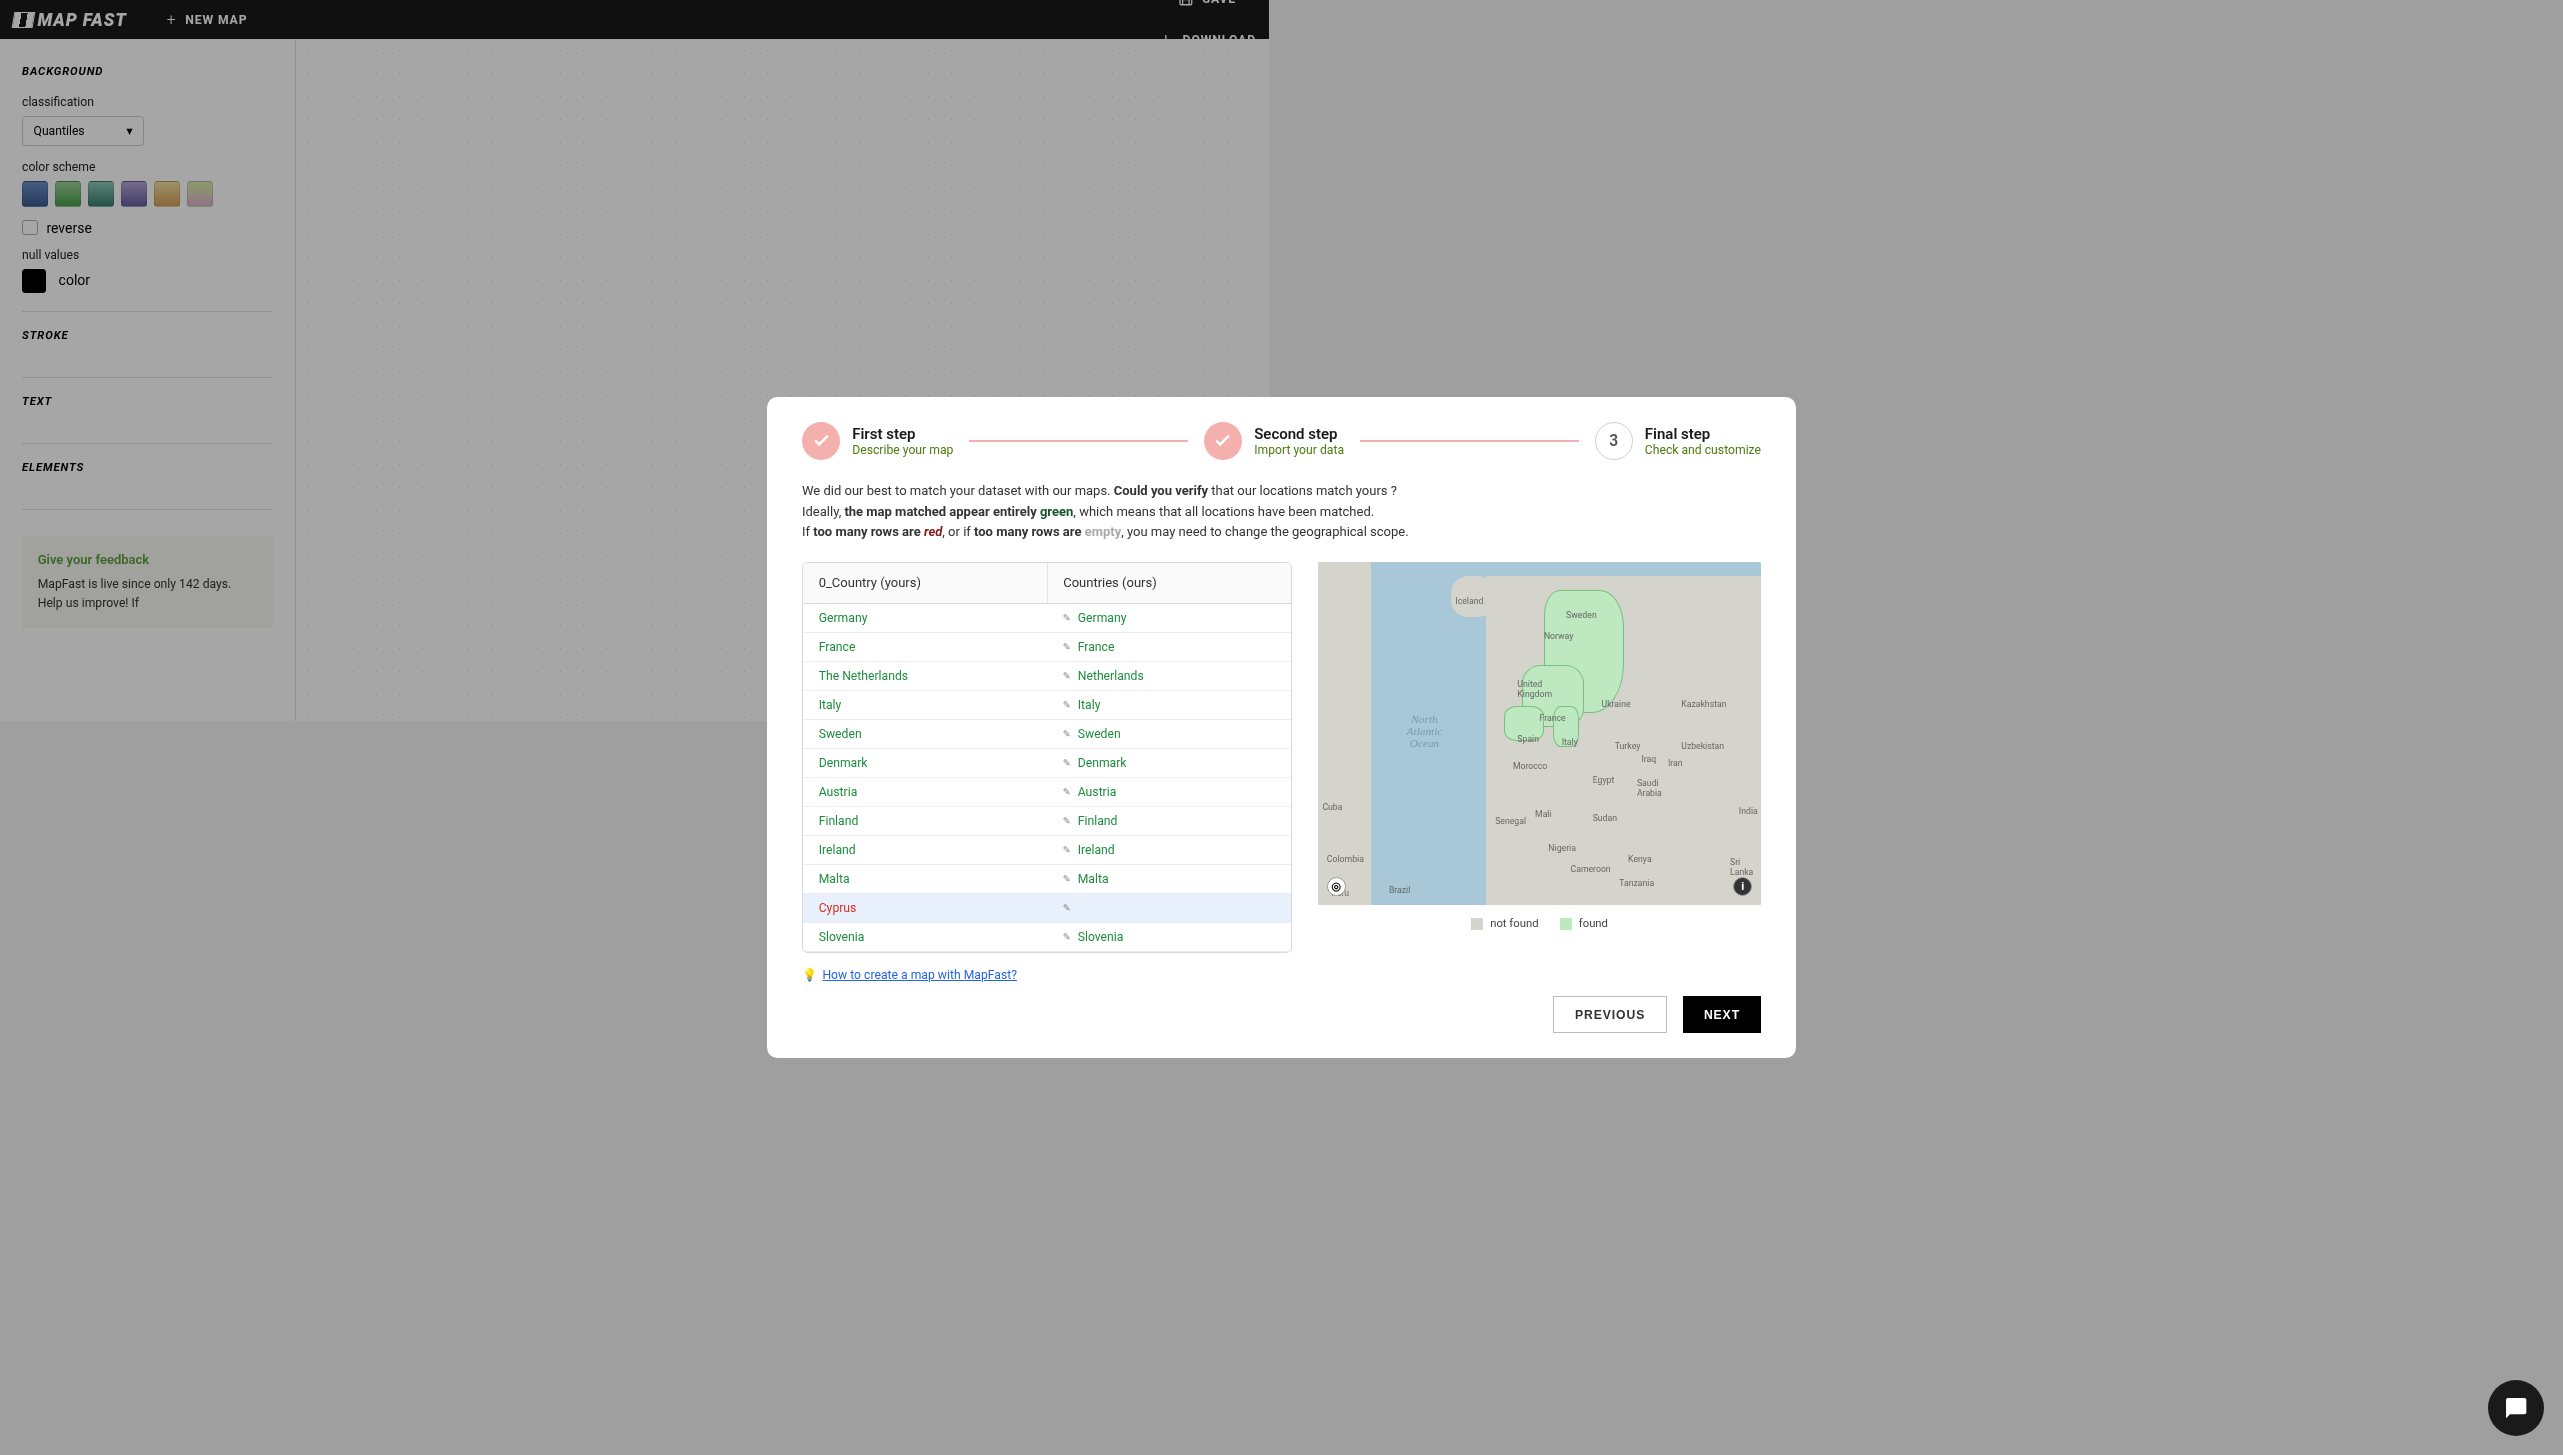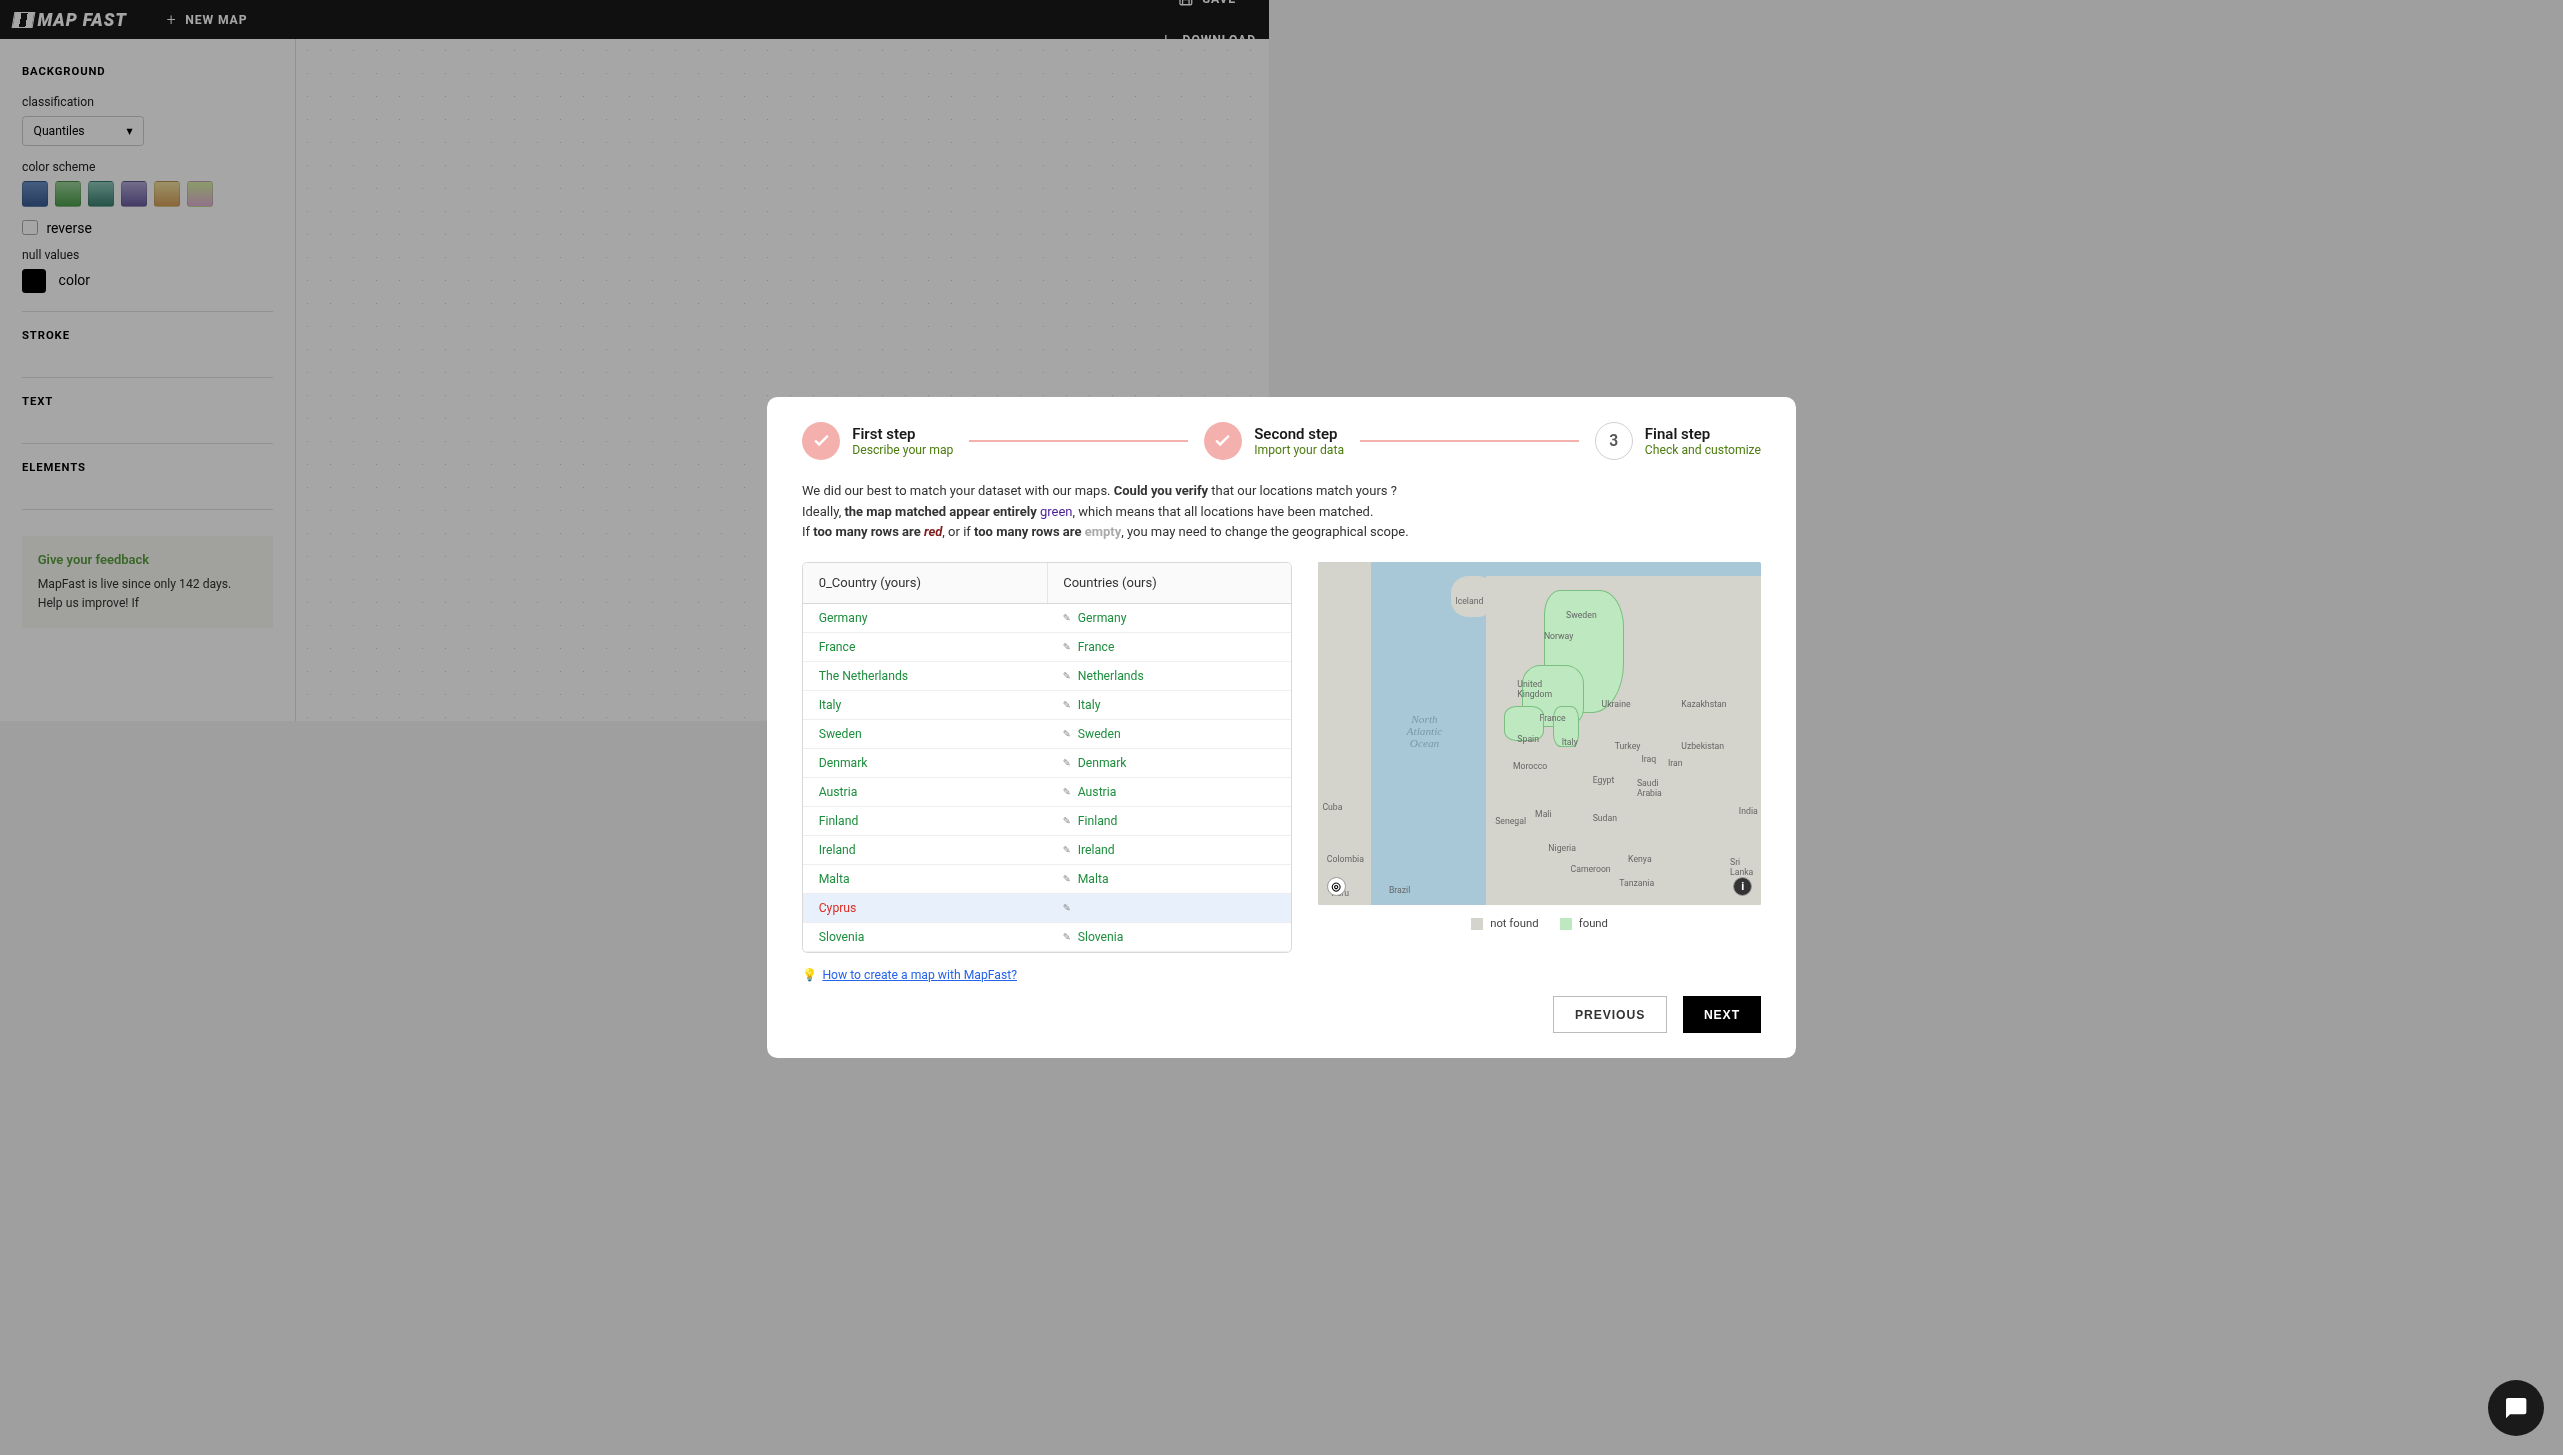--- a/index.html
+++ b/index.html
@@ -8,21 +8,21 @@
 .logo { font-weight: 900; font-size: 17.4px; letter-spacing: 0.9px; font-style: italic; display: flex; align-items: center; gap: 3.5px; }
 .logo-icon { width: 21px; height: 15.7px; background: linear-gradient(90deg, #fff 33%, transparent 33%, transparent 66%, #fff 66%); border: 1.7px solid #fff; transform: skewX(-10deg); }
 .new-map-btn { margin-left: 26px; display: flex; align-items: center; gap: 8.7px; font-weight: 700; font-size: 12.2px; letter-spacing: 0.9px; cursor: pointer; padding: 7px 14px; }
 .plus-icon { font-size: 15.7px; font-weight: 300; }
 .topbar-right { margin-left: auto; display: flex; align-items: center; gap: 26px; flex-direction: column; }
 .save-btn, .download-btn { display: flex; align-items: center; gap: 8.7px; font-weight: 700; font-size: 12.2px; letter-spacing: 0.9px; cursor: pointer; }
 .topbar-right svg { width: 15.7px; height: 15.7px; }
 
 .main-area { display: flex; height: calc(100% - 39px); }
 .sidebar { width: 296px; padding: 26px 22px; background: #fff; border-right: 0.9px solid #e0e0e0; }
-.sidebar h3 { font-size: 11.3px; font-weight: 700; letter-spacing: 0.9px; margin-bottom: 17.4px; }
+.sidebar h3 { font-size: 11.3px; font-weight: 700; letter-spacing: 0.9px; margin-bottom: 17.4px; font-style: italic; }
 .sidebar-section { border-bottom: 0.9px solid #e0e0e0; padding-bottom: 17.4px; margin-bottom: 17.4px; }
 .field-label { font-size: 12.2px; color: #222; margin-bottom: 7px; display: block; }
 .select-box { border: 0.9px solid #ccc; padding: 7px 10.5px; border-radius: 3.5px; background: white; font-size: 12.2px; display: flex; justify-content: space-between; align-items: center; width: 122px; }
 .color-grid { display: flex; flex-wrap: wrap; gap: 7px; margin-top: 7px; }
 .color-swatch { width: 26px; height: 26px; border-radius: 3.5px; border: 0.9px solid rgba(0,0,0,0.1); }
 .checkbox-row { display: flex; align-items: center; gap: 8.7px; margin-top: 12.2px; }
 .checkbox { width: 15.7px; height: 15.7px; border: 0.9px solid #aaa; border-radius: 2.6px; }
 .null-swatch { width: 24.4px; height: 24.4px; background: #000; border-radius: 3.5px; display: inline-block; vertical-align: middle; margin-right: 8.7px; }
 .feedback-box { background: #f7f9f2; padding: 15.7px; margin-top: 26px; }
 .feedback-title { color: #5a9e3f; font-weight: 600; font-size: 13px; margin-bottom: 8.7px; }
@@ -40,21 +40,21 @@
 .step-done { background: #f4b0ad; color: white; }
 .step-done svg { width: 19px; height: 19px; }
 .step-pending { border: 1.7px solid #d0d0d0; color: #555; font-size: 15.7px; }
 .step-text { display: flex; flex-direction: column; }
 .step-title { font-weight: 600; font-size: 15px; color: #1a1a1a; }
 .step-sub { font-size: 12.2px; color: #4d7c0f; }
 .step-line { flex: 1; height: 1.7px; background: #f4b0ad; }
 
 .intro { font-size: 13px; color: #333; line-height: 1.6; margin-bottom: 19px; }
 .intro b { font-weight: 700; }
-.intro .green { color: #4c1d95; font-weight: 400; }
+.intro .green { color: #14532d; font-weight: 700; }
 .intro .red { color: #7f1d1d; font-weight: 700; font-style: italic; }
 .intro .gray { color: #aaa; font-weight: 700; }
 
 .content-row { display: flex; gap: 26px; flex: 1; min-height: 0; }
 .table-box { flex: 0 0 490px; border: 0.9px solid #d8d8d8; border-radius: 5.2px; overflow: hidden; display: flex; flex-direction: column; }
 .table-header { display: flex; background: #fafafa; border-bottom: 0.9px solid #d8d8d8; }
 .th { padding: 12.2px 15.7px; font-size: 13px; font-weight: 400; color: #333; flex: 1; }
 .th:first-child { border-right: 0.9px solid #e5e5e5; }
 .table-body { overflow-y: auto; flex: 1; }
 .tr { display: flex; border-bottom: 0.9px solid #eee; }

